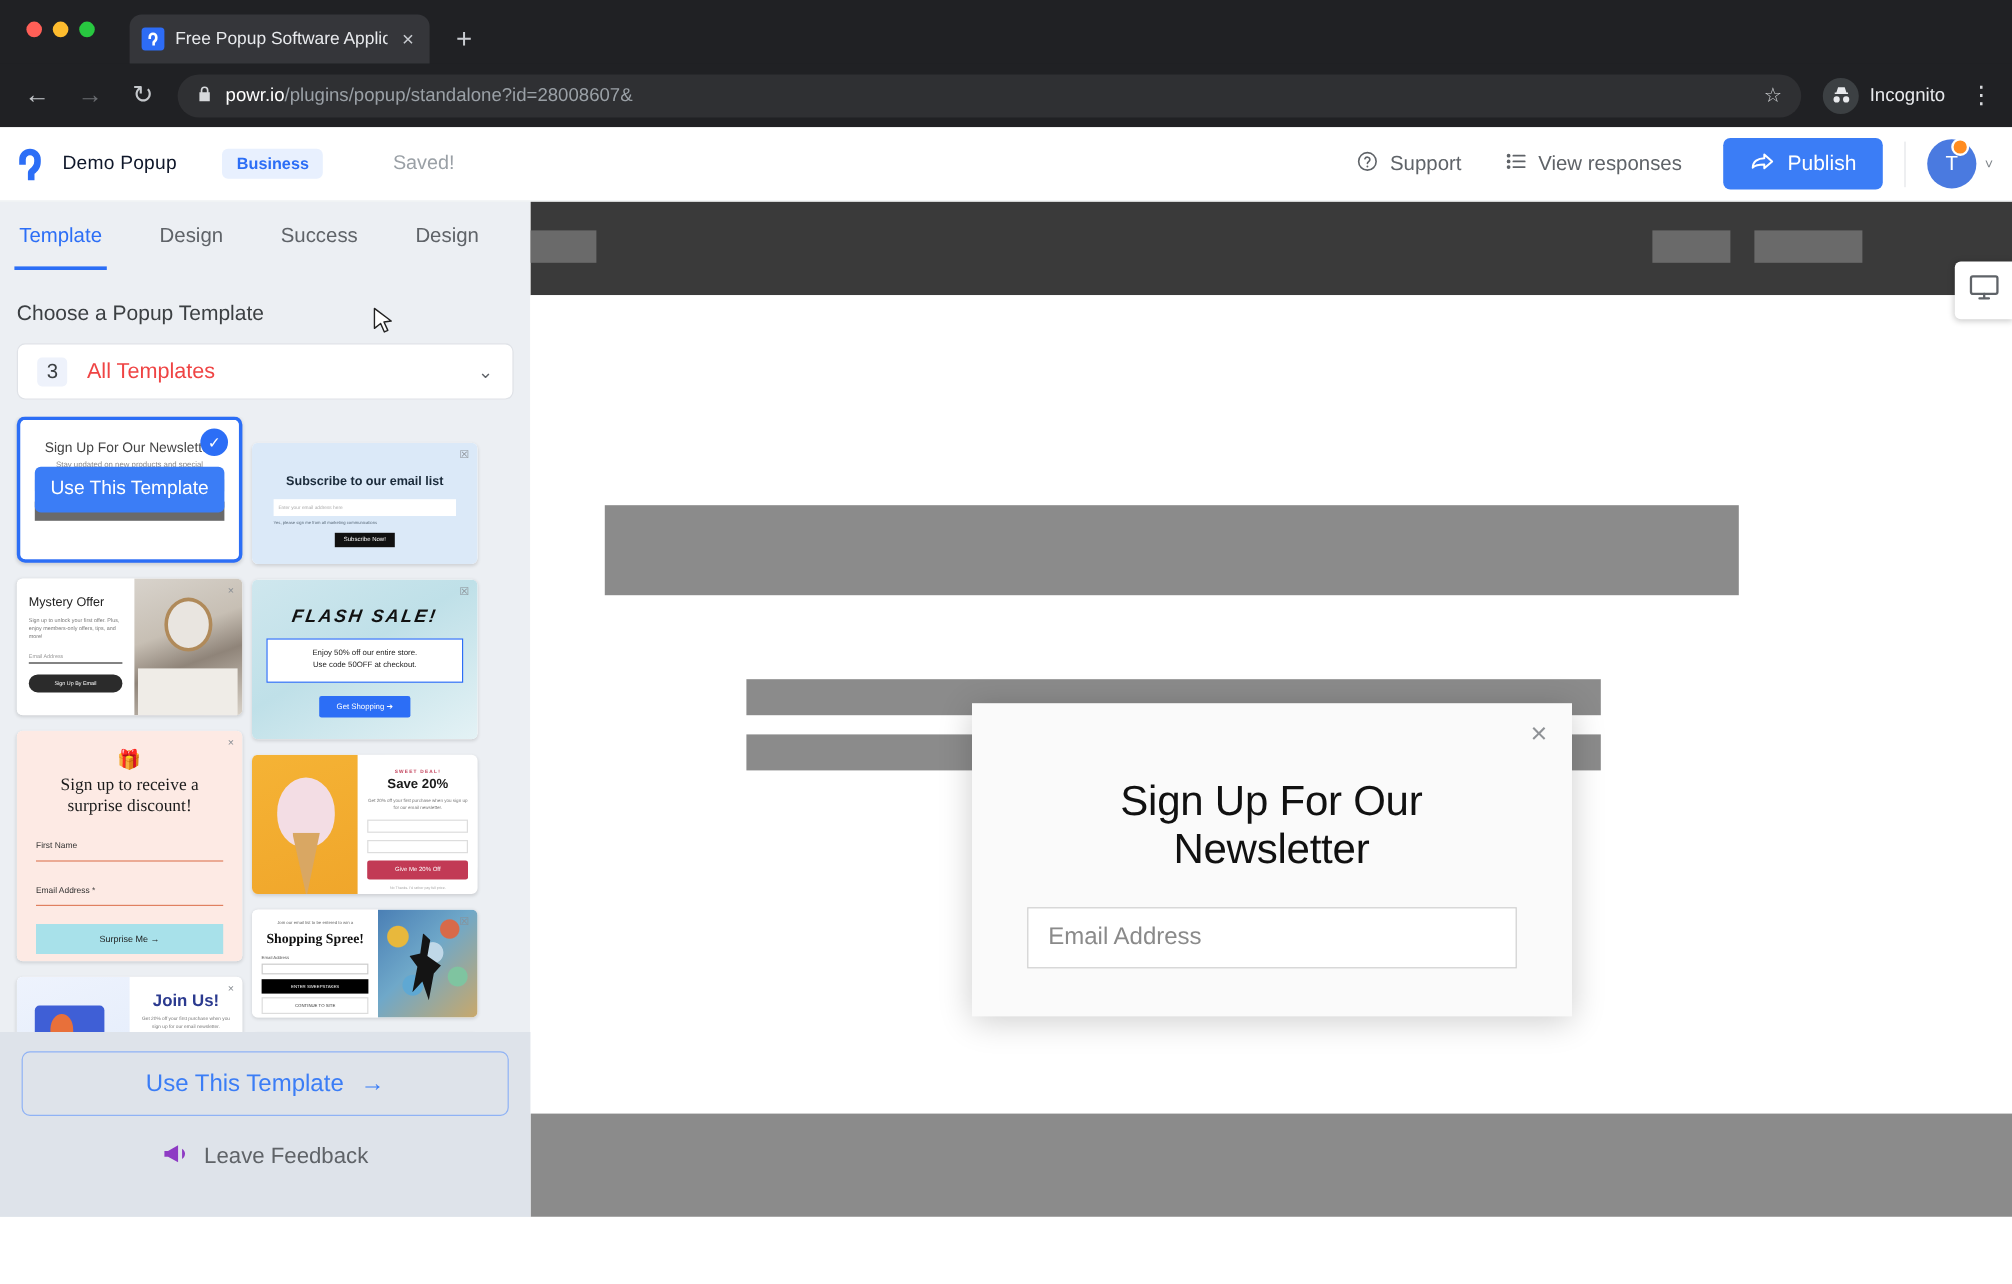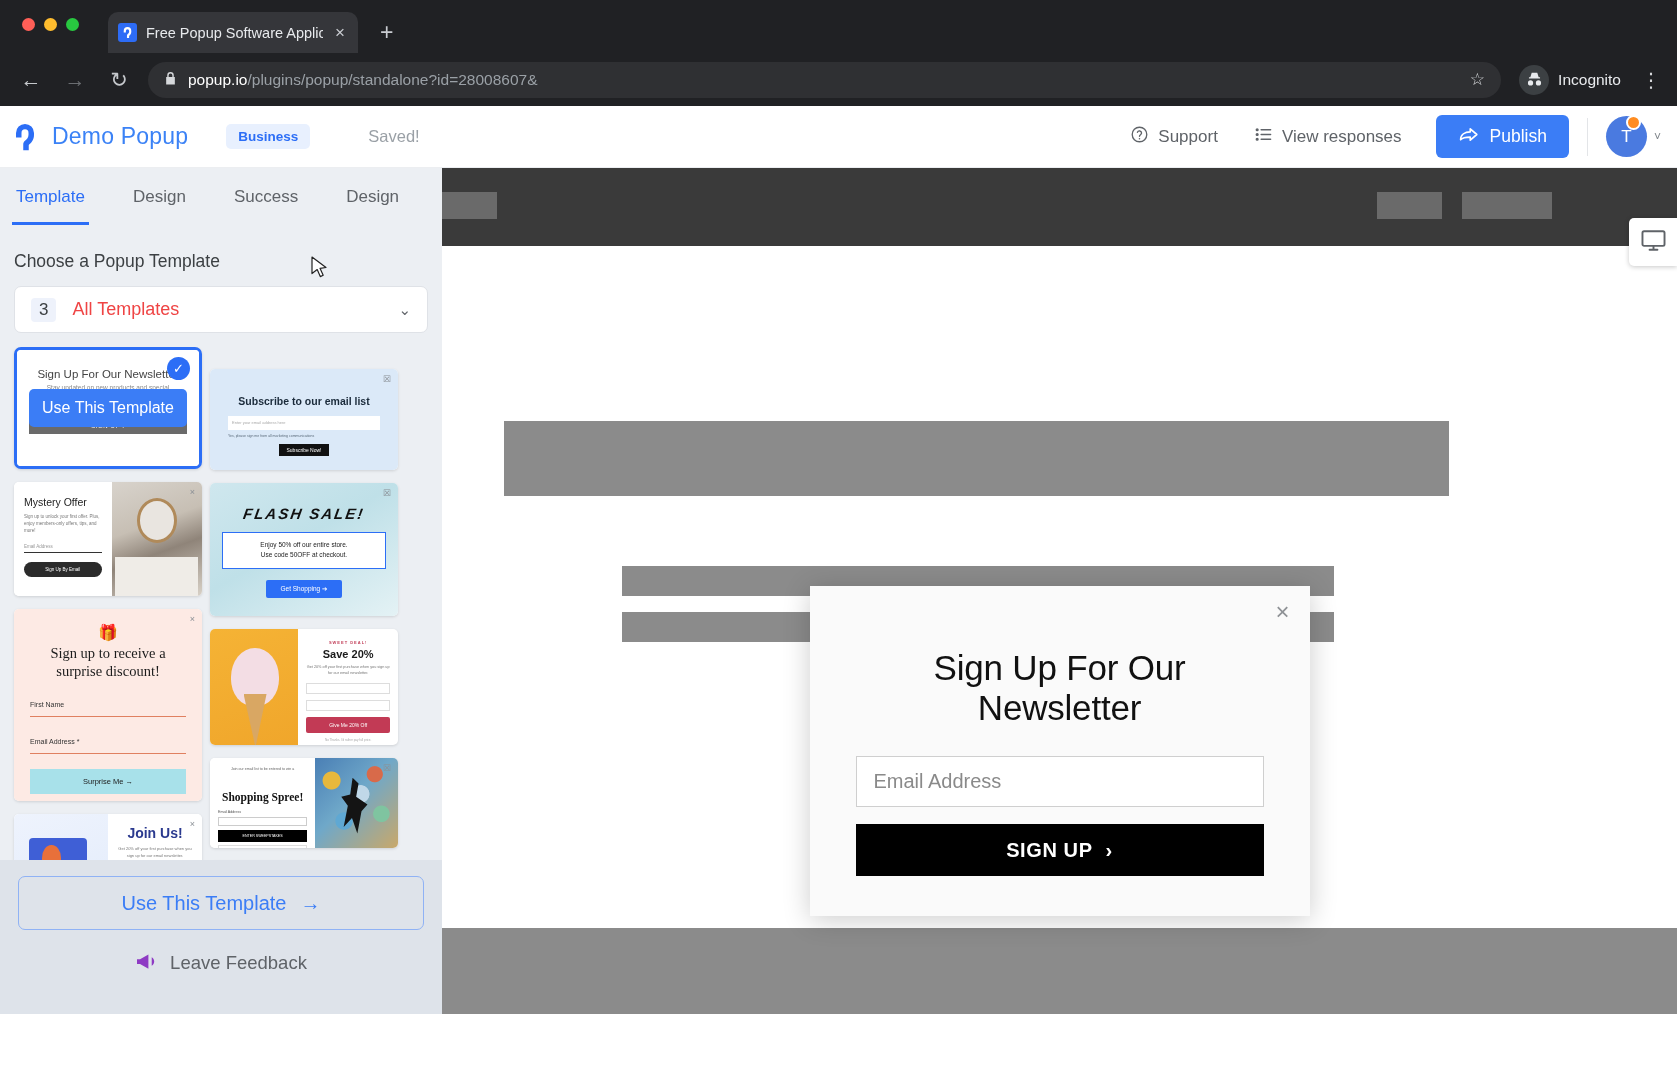--- a/index.html
+++ b/index.html
@@ -53,21 +53,21 @@
   .incognito-badge svg { width: 19px; height: 19px; }
   .incognito-label { color: #e8eaed; font-size: 15.5px; }
   .kebab { color: #d6d8db; font-size: 20px; letter-spacing: 0; cursor: pointer; padding-left: 6px; line-height: 0.6; }
 
   
   .app-header {
     height: 62px; background: #fff; display: flex; align-items: center;
     padding: 0 16px 0 10px; border-bottom: 1px solid #eceef1;
   }
   .logo { width: 30px; height: 30px; margin-right: 12px; flex: 0 0 auto; }
-  .app-title { font-size: 23px; color: #3b82f6; font-weight: 400; letter-spacing: .2px; text-align: center; }
+  .app-title { font-size: 16px; color: #0f172a; font-weight: 400; letter-spacing: .2px; text-align: center; }
   .plan-badge {
     margin-left: 38px; background: #e8f0fe; color: #2c6ef6;
     font-size: 13.5px; font-weight: 700; padding: 5px 12px; border-radius: 5px;
   }
   .saved { margin-left: 58px; color: #9aa0a6; font-size: 16.5px; }
   .header-right { margin-left: auto; display: flex; align-items: center; gap: 0; }
   .hdr-link {
     display: flex; align-items: center; gap: 9px; color: #5f6368;
     font-size: 17px; padding: 0 18px; cursor: pointer;
   }
@@ -209,21 +209,21 @@
   .t-save .kicker { font-size: 4px; color: #c2405a; letter-spacing: 1px; font-weight: 700; }
   .t-save h5 { font-size: 11px; color: #1a1a1a; margin-top: 3px; }
   .t-save p { font-size: 3.8px; color: #777; margin-top: 4px; line-height: 1.7; }
   .t-save .inp { border: 1px solid #ddd; height: 11px; margin-top: 6px; }
   .t-save .btn { background: #c23a55; color: #fff; font-size: 5px; padding: 5px 0; margin-top: 6px; border-radius: 2px; }
   .t-save .fine { font-size: 3px; color: #aaa; margin-top: 5px; }
 
   .t-shop { display: flex; height: 90px; }
   .t-shop .l { width: 56%; background: #fff; padding: 9px 8px; }
   .t-shop .pre { font-size: 3.6px; color: #666; text-align: center; }
-  .t-shop h5 { font-family: "Liberation Serif", serif; font-size: 11.5px; color: #111; text-align: center; margin-top: 20px; }
+  .t-shop h5 { font-family: "Liberation Serif", serif; font-size: 11.5px; color: #111; text-align: center; margin-top: 6px; }
   .t-shop .lbl { font-size: 3.6px; color: #555; margin-top: 7px; }
   .t-shop .inp { border: 1px solid #ccc; height: 9px; margin-top: 3px; }
   .t-shop .btn1 { background: #000; color: #fff; font-size: 3.6px; text-align: center; padding: 4px 0; margin-top: 4px; }
   .t-shop .btn2 { border: 1px solid #ddd; color: #333; font-size: 3.6px; text-align: center; padding: 4px 0; margin-top: 3px; }
   .t-shop .fine { font-size: 2.6px; color: #bbb; margin-top: 4px; line-height: 1.8; }
   .t-shop .r {
     width: 44%;
     background:
       radial-gradient(circle at 20% 25%, #e8b83c 0 9%, transparent 10%),
       radial-gradient(circle at 72% 18%, #d86a4a 0 8%, transparent 9%),
@@ -347,21 +347,21 @@
     <span class="nav-btn">←</span>
     <span class="nav-btn dim">→</span>
     <span class="nav-btn">↻</span>
 
     <div class="urlbar">
       <span class="lock">
         <svg width="13" height="15" viewBox="0 0 24 26" fill="#d6d8db">
             <path d="M12 1a6 6 0 0 0-6 6v3H4v14h16V10h-2V7a6 6 0 0 0-6-6zm0 2.6A3.4 3.4 0 0 1 15.4 7v3H8.6V7A3.4 3.4 0 0 1 12 3.6z"></path>
           </svg>
       </span>
-      <span class="url"><b>popup.io</b><span>/plugins/popup/standalone?id=28008607&amp;</span></span>
+      <span class="url"><b>powr.io</b><span>/plugins/popup/standalone?id=28008607&amp;</span></span>
       <span class="star">☆</span>
     </div>
 
     <div class="incognito">
       <span class="incognito-badge">
         <svg viewBox="0 0 24 24" fill="#e8eaed">
             <path d="M8.5 3.5h7l1.8 5.5h1.7v1.6H5V9h1.7l1.8-5.5zM7 13a3.3 3.3 0 1 1 0 6.6A3.3 3.3 0 0 1 7 13zm10 0a3.3 3.3 0 1 1 0 6.6A3.3 3.3 0 0 1 17 13z"></path>
           </svg>
       </span>
       <span class="incognito-label">Incognito</span>
@@ -601,24 +601,20 @@
               <rect x="2.2" y="3.8" width="19.6" height="13" rx="1.4"></rect>
               <path d="M8.5 20.2h7M12 16.8v3.4" stroke-linecap="round"></path>
             </svg>
         </span>
       </div>
 
       <div class="popup-modal">
         <span class="popup-close">×</span>
         <div class="popup-title">Sign Up For Our Newsletter</div>
         <div class="popup-input">Email Address</div>
-        <button class="popup-submit">
-          <span>SIGN UP</span>
-          <span>›</span>
-        </button>
       </div>
     </div>
   </div>
 </div>
 
 <div class="cursor">
   <svg viewBox="0 0 17 24">
       <path d="M1 1l14 10.5-6 .8 3.2 7-2.9 1.3-3.1-7-5.2 4z" fill="#fff" stroke="#222" stroke-width="1.2" stroke-linejoin="round"></path>
     </svg>
 </div>

